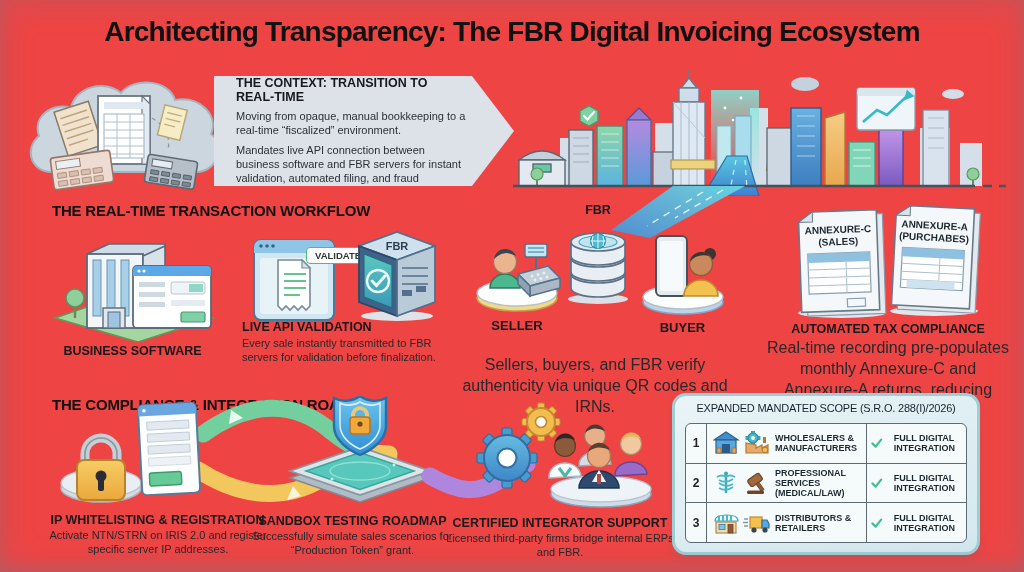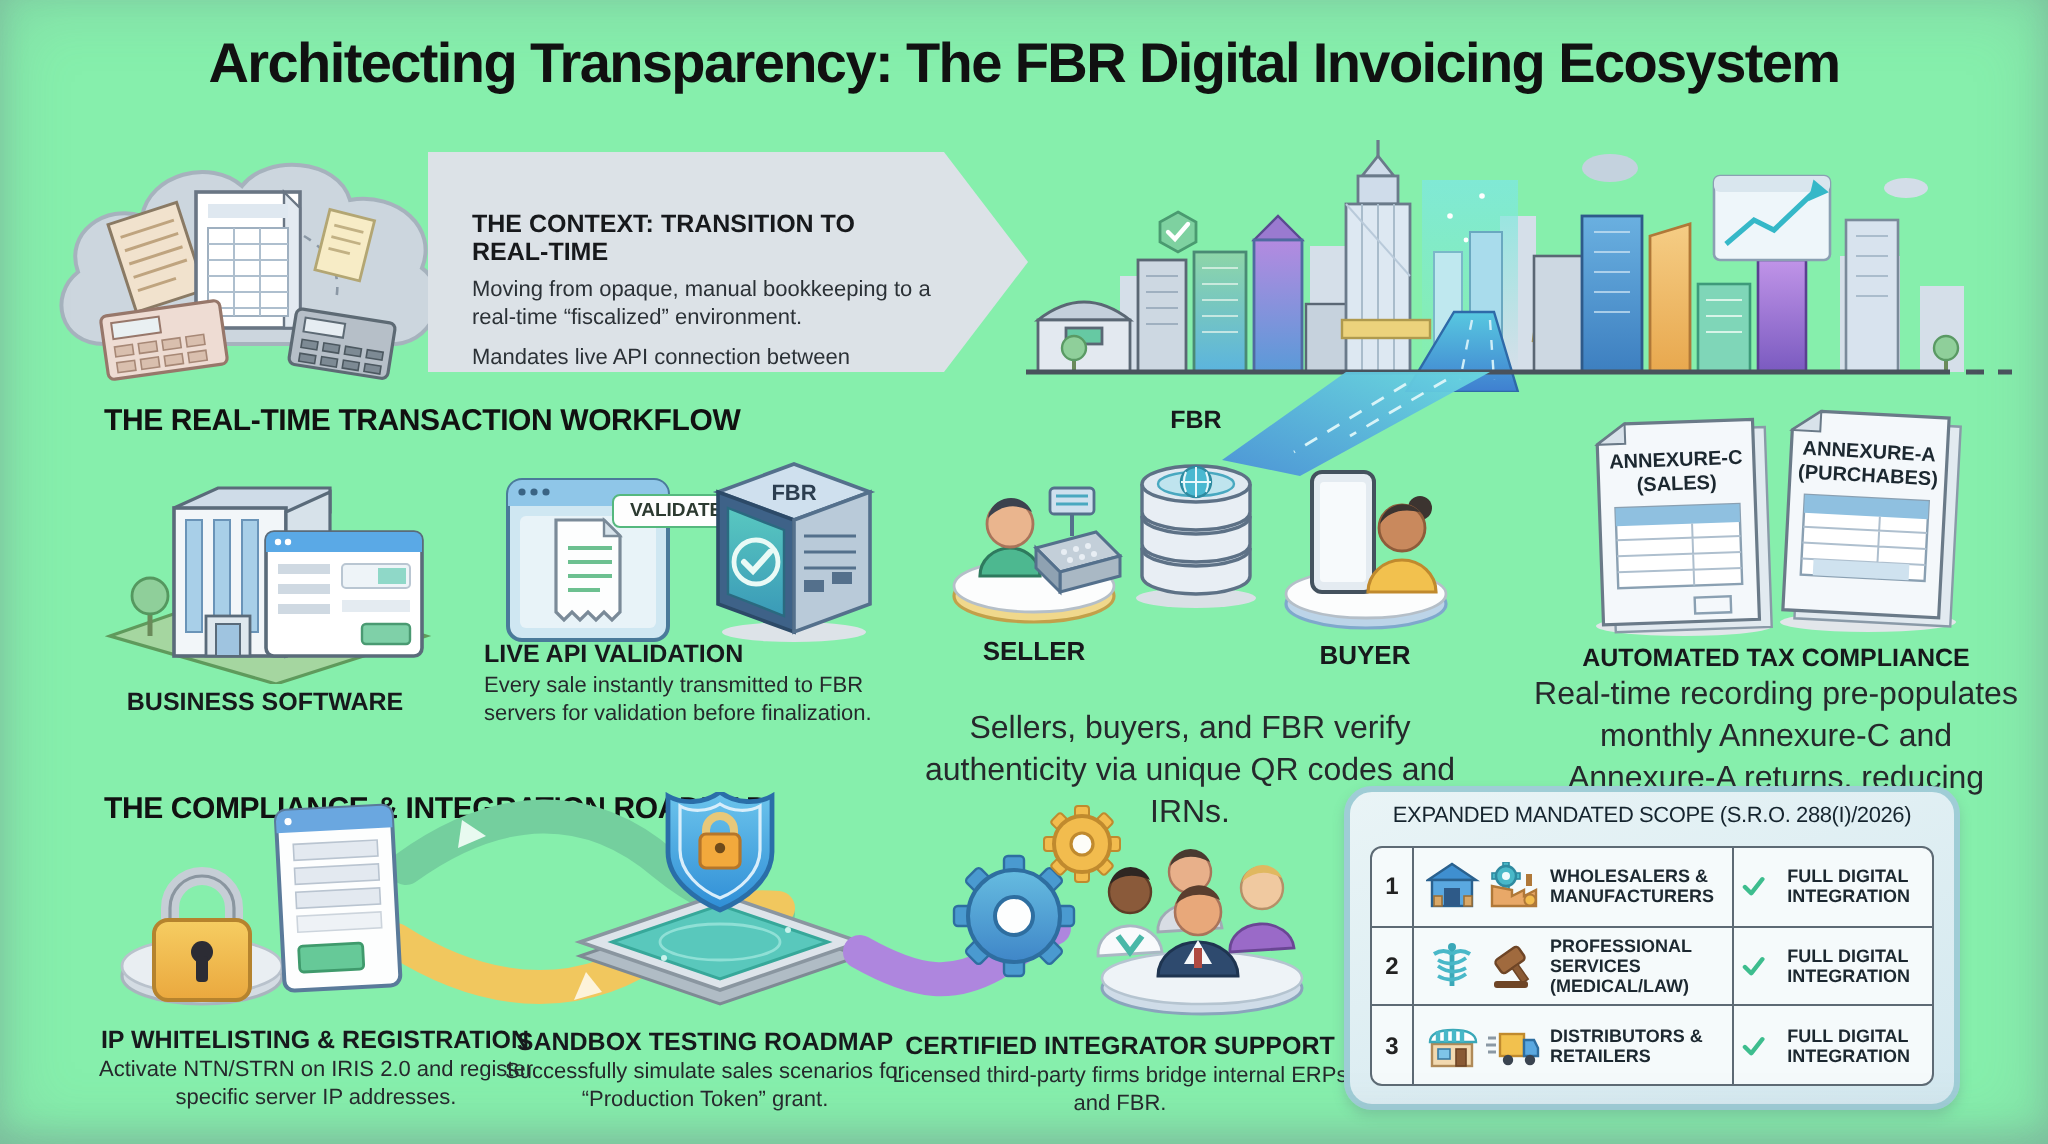--- a/index.html
+++ b/index.html
@@ -1,34 +1,34 @@
 <!DOCTYPE html>
 <html><head>
 <meta charset="utf-8">
 <style>
   html,body{margin:0;padding:0;background:#e8e8e6;}
   #stage{
     position:relative;width:1024px;height:572px;margin:0 auto;overflow:hidden;
-    background:#86efac;font-family:"Liberation Sans",sans-serif;color:#131313;
+    background:#ef4444;font-family:"Liberation Sans",sans-serif;color:#131313;
   }
   #stage::after{
     content:"";position:absolute;inset:0;pointer-events:none;
     box-shadow:inset 0 0 34px rgba(110,120,135,.28), inset 0 -6px 14px rgba(110,120,135,.25);
   }
   .abs{position:absolute;}
   .title{
     position:absolute;top:16px;left:0;right:0;text-align:center;
     font-size:28px;font-weight:800;letter-spacing:-0.8px;color:#111;
   }
   .sec-head{position:absolute;font-size:15px;font-weight:800;letter-spacing:-0.2px;color:#111;}
   
   .context{
     position:absolute;left:214px;top:76px;width:300px;height:110px;
     background:#dce2e7;clip-path:polygon(0 0,86% 0,100% 50%,86% 100%,0 100%);
-    box-sizing:border-box;padding:29px 46px 8px 22px;
+    box-sizing:border-box;padding:0 46px 8px 22px;
   }
   .context h3{margin:0 0 5px 0;font-size:12.5px;font-weight:800;color:#17191c;}
   .context p{margin:0 0 6px 0;font-size:11px;line-height:1.28;color:#2b3136;}
   
   .lbl{position:absolute;font-weight:800;font-size:12.5px;color:#17191c;text-align:center;}
   .lbl.left{text-align:left;}
   .sub{position:absolute;font-size:16px;line-height:1.3;color:#26292c;text-align:center;}
   .sub.left{text-align:left;}
   .badge{
     position:absolute;left:306px;top:247px;padding:2px 8px;border:1.5px solid #55b87e;

